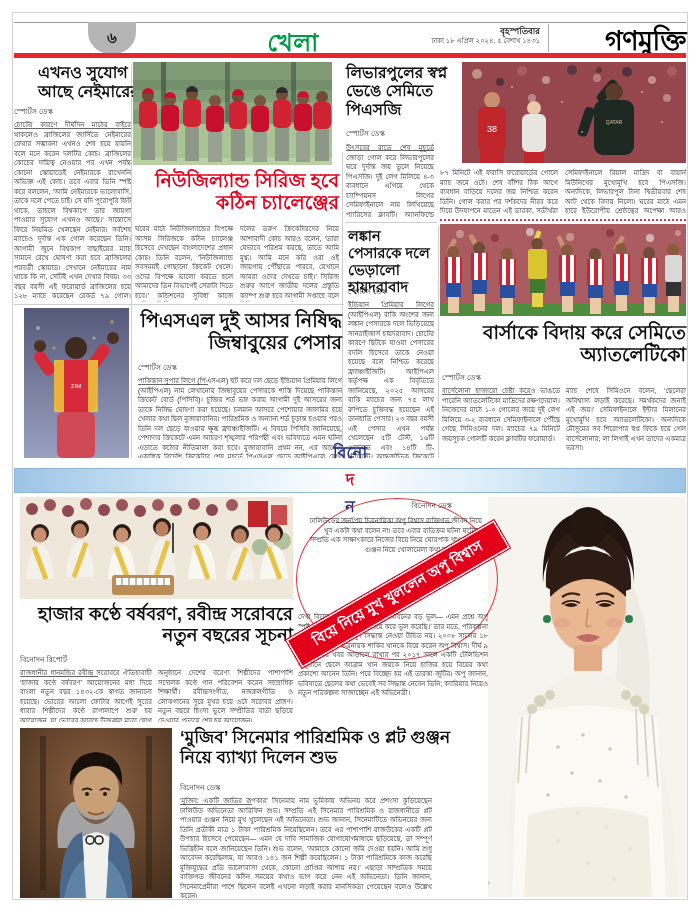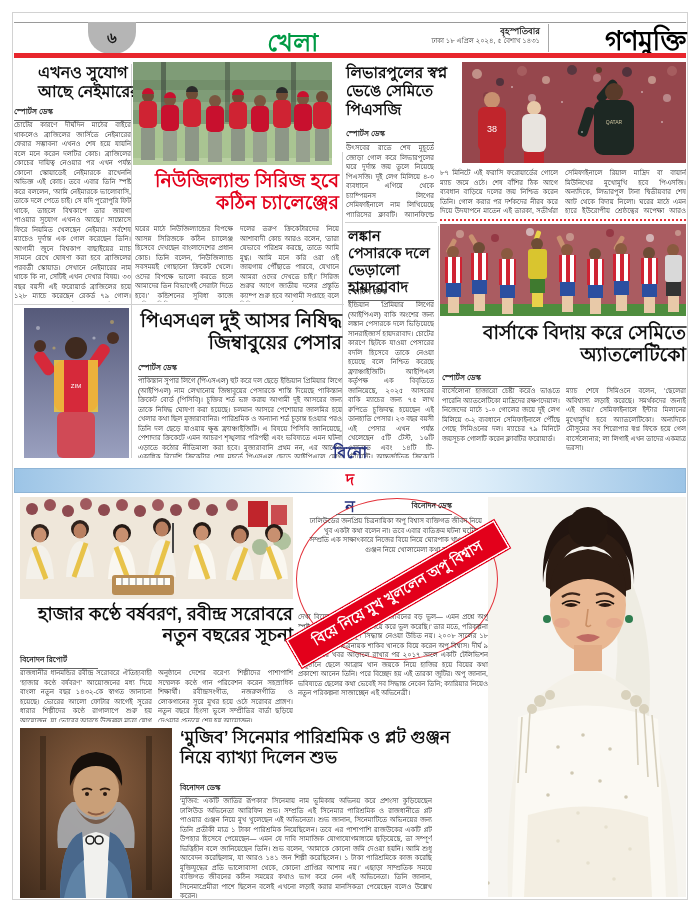--- a/index.html
+++ b/index.html
@@ -17,22 +17,22 @@
   .date-block{left:408px;top:26px;width:132px;text-align:right;line-height:1.25;}
   .date-weekday{font-size:8.5px;font-weight:bold;color:#222;}
   .date-line{font-size:6.8px;color:#333;}
   .head-div{left:548px;top:24px;width:1px;height:28px;background:#a8a8a8;}
   .paper-name{left:552px;top:20px;width:134px;text-align:right;font-size:27px;font-weight:800;
               color:#000;letter-spacing:-0.5px;}
   .red-bar{left:14px;right:14px;top:53px;height:5px;background:#e8262d;}
   
   .headline{font-weight:bold;color:#0e0e0e;line-height:1.18;}
   .headline.red{color:#e3001b;}
-  .byline{font-size:7.5px;font-weight:bold;color:#222;border-bottom:1px solid #666;
-          padding-bottom:2px;}
+  .byline{font-size:7.5px;font-weight:normal;color:#222;border-bottom:1px solid #666;
+          padding-bottom:10px;}
   .body-text{font-size:6.8px;line-height:1.4;text-align:justify;color:#1c1c1c;overflow:hidden;}
   .vrule{width:1px;background:#cfcfcf;}
   .hrule{height:1px;background:#cfcfcf;}
   .red-dotted{border-top:2px dotted #e3323a;height:0;}
   .photo{overflow:hidden;background:#eee;}
   .photo svg{display:block;}
   
   .binodon-bar{left:14px;right:14px;top:468px;height:23px;
      background:linear-gradient(90deg,#9cc4e6 0%,#dcedf9 30%,#ffffff 50%,#dcedf9 70%,#9cc4e6 100%);
      border:1px solid #8fb5d6;display:flex;align-items:center;justify-content:center;

